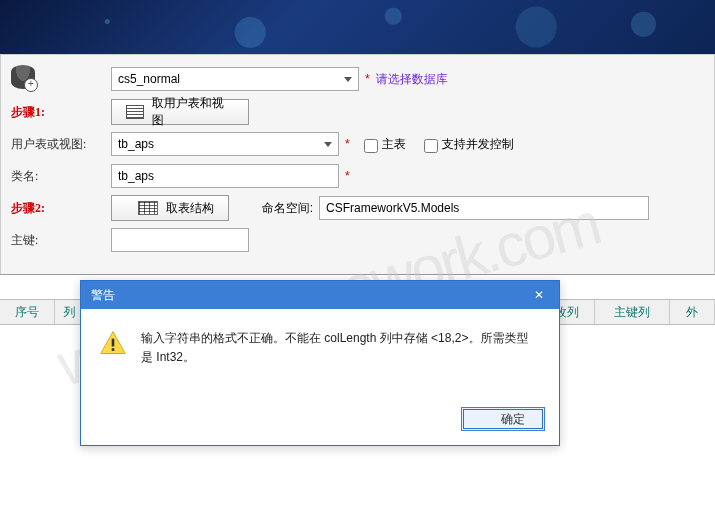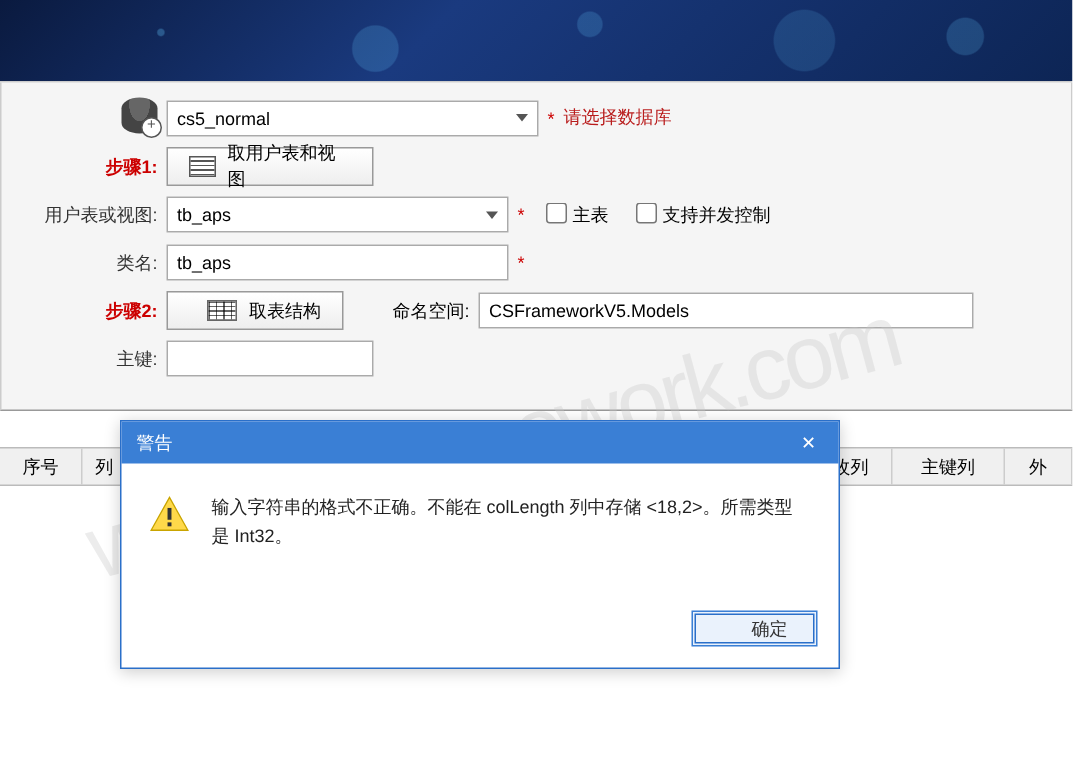--- a/index.html
+++ b/index.html
@@ -3,46 +3,46 @@
 <meta charset="utf-8">
 <style>
 * { box-sizing: border-box; margin: 0; padding: 0; font-family: "Microsoft YaHei", Arial, sans-serif; font-size: 12px; }
 body { background: #fff; width: 715px; height: 518px; overflow: hidden; position: relative; }
 
 .banner { height: 55px; background: linear-gradient(135deg, #0a1a3f 0%, #1a3a7f 40%, #0d2555 100%); position: relative; overflow: hidden; border-bottom: 1px solid #ccc; }
 .banner::before { content: ""; position: absolute; inset: 0; background-image: radial-gradient(circle at 15% 40%, rgba(100,200,255,.3) 2px, transparent 3px), radial-gradient(circle at 35% 60%, rgba(100,200,255,.2) 15px, transparent 16px), radial-gradient(circle at 55% 30%, rgba(100,200,255,.2) 8px, transparent 9px), radial-gradient(circle at 75% 50%, rgba(100,200,255,.15) 20px, transparent 21px), radial-gradient(circle at 90% 45%, rgba(100,200,255,.2) 12px, transparent 13px); }
 
 .panel { background: #f5f5f5; border: 1px solid #ccc; border-top: none; padding: 10px 10px 15px 10px; border-bottom: 1px solid #999; }
 .row { display: flex; align-items: center; margin-bottom: 6px; min-height: 26px; }
-.label { width: 100px; text-align: right; padding-right: 6px; color: #333; }
+.label { width: 100px; padding-right: 6px; color: #333; font-family: Liberation Serif, serif; }
 .label.step { color: #c00; font-weight: bold; }
 .field { position: relative; display: flex; align-items: center; }
 .combo, .textbox { height: 24px; border: 1px solid #aaa; background: #fff; padding: 0 6px; display: flex; align-items: center; justify-content: space-between; }
 .combo { cursor: pointer; }
 .caret { border-left: 4px solid transparent; border-right: 4px solid transparent; border-top: 5px solid #555; }
 .req { color: #c00; margin: 0 6px; }
-.hint { color: #b91c1c; }
+.hint { color: #6d28d9; }
 
 .btn { height: 26px; border: 1px solid #999; background: linear-gradient(#fff, #eee); display: inline-flex; align-items: center; padding: 0 14px; cursor: pointer; gap: 8px; }
 
 .icon-db { width: 24px; height: 24px; display: inline-block; background: radial-gradient(ellipse at 50% 20%, #666 40%, #444 41%); border-radius: 50%/30%; position: relative; }
 .icon-db::after { content: "+"; position: absolute; right: -3px; bottom: -3px; width: 12px; height: 12px; background: #fff; border: 1px solid #555; border-radius: 50%; font-size: 10px; line-height: 10px; text-align: center; color: #555; }
 .icon-fetch { width: 18px; height: 14px; border: 1px solid #555; background: repeating-linear-gradient(#fff, #fff 2px, #555 2px, #555 3px); display: inline-block; }
 .icon-grid { width: 20px; height: 14px; background: repeating-linear-gradient(#666,#666 1px,#fff 1px,#fff 3px), repeating-linear-gradient(90deg,#666,#666 1px,transparent 1px,transparent 5px); background-blend-mode: multiply; border: 1px solid #666; display: inline-block; }
 .icon-warn { width: 28px; height: 28px; position: relative; }
 .icon-warn svg { width: 28px; height: 28px; }
 
-.chk { display: inline-flex; align-items: flex-start; gap: 4px; margin-left: 8px; }
+.chk { display: inline-flex; align-items: flex-end; gap: 4px; margin-left: 8px; }
 .chk input { width: 14px; height: 14px; }
 
 .right-col { display: flex; align-items: center; margin-left: 30px; }
 .right-col .rl { width: 60px; text-align: right; padding-right: 6px; }
 
 .grid-head { display: flex; border-top: 1px solid #bbb; border-bottom: 1px solid #bbb; background: #f0f0f0; height: 26px; align-items: stretch; margin-top: 24px; }
-.grid-head .col { border-right: 1px solid #ccc; display: flex; align-items: center; justify-content: center; color: #000000; }
+.grid-head .col { border-right: 1px solid #ccc; display: flex; align-items: center; justify-content: center; color: #0f766e; }
 
 .dialog { position: absolute; left: 80px; top: 280px; width: 480px; background: #fff; border: 1px solid #2a6fc9; box-shadow: 0 2px 10px rgba(0,0,0,.2); z-index: 100; }
 .dlg-title { background: #3a7fd5; color: #fff; height: 28px; display: flex; align-items: center; justify-content: space-between; padding-left: 10px; }
 .dlg-close { width: 40px; height: 28px; display: flex; align-items: center; justify-content: center; color: #fff; cursor: pointer; font-size: 14px; }
 .dlg-body { padding: 20px 30px 10px 18px; display: flex; gap: 14px; min-height: 90px; }
 .dlg-msg { line-height: 1.6; color: #222; }
 .dlg-foot { display: flex; justify-content: flex-end; padding: 8px 14px 14px; }
 .dlg-btn { min-width: 84px; height: 24px; border: 1px solid #3a7fd5; background: #eaf2fc; color: #333; cursor: pointer; outline: 1px solid #2a6fc9; outline-offset: -3px; padding-left: 20px; }
 
 .watermark { position: absolute; left: 50px; top: 260px; font-size: 60px; color: rgba(200,200,200,.35); transform: rotate(-15deg); pointer-events: none; z-index: 50; letter-spacing: -3px; }

